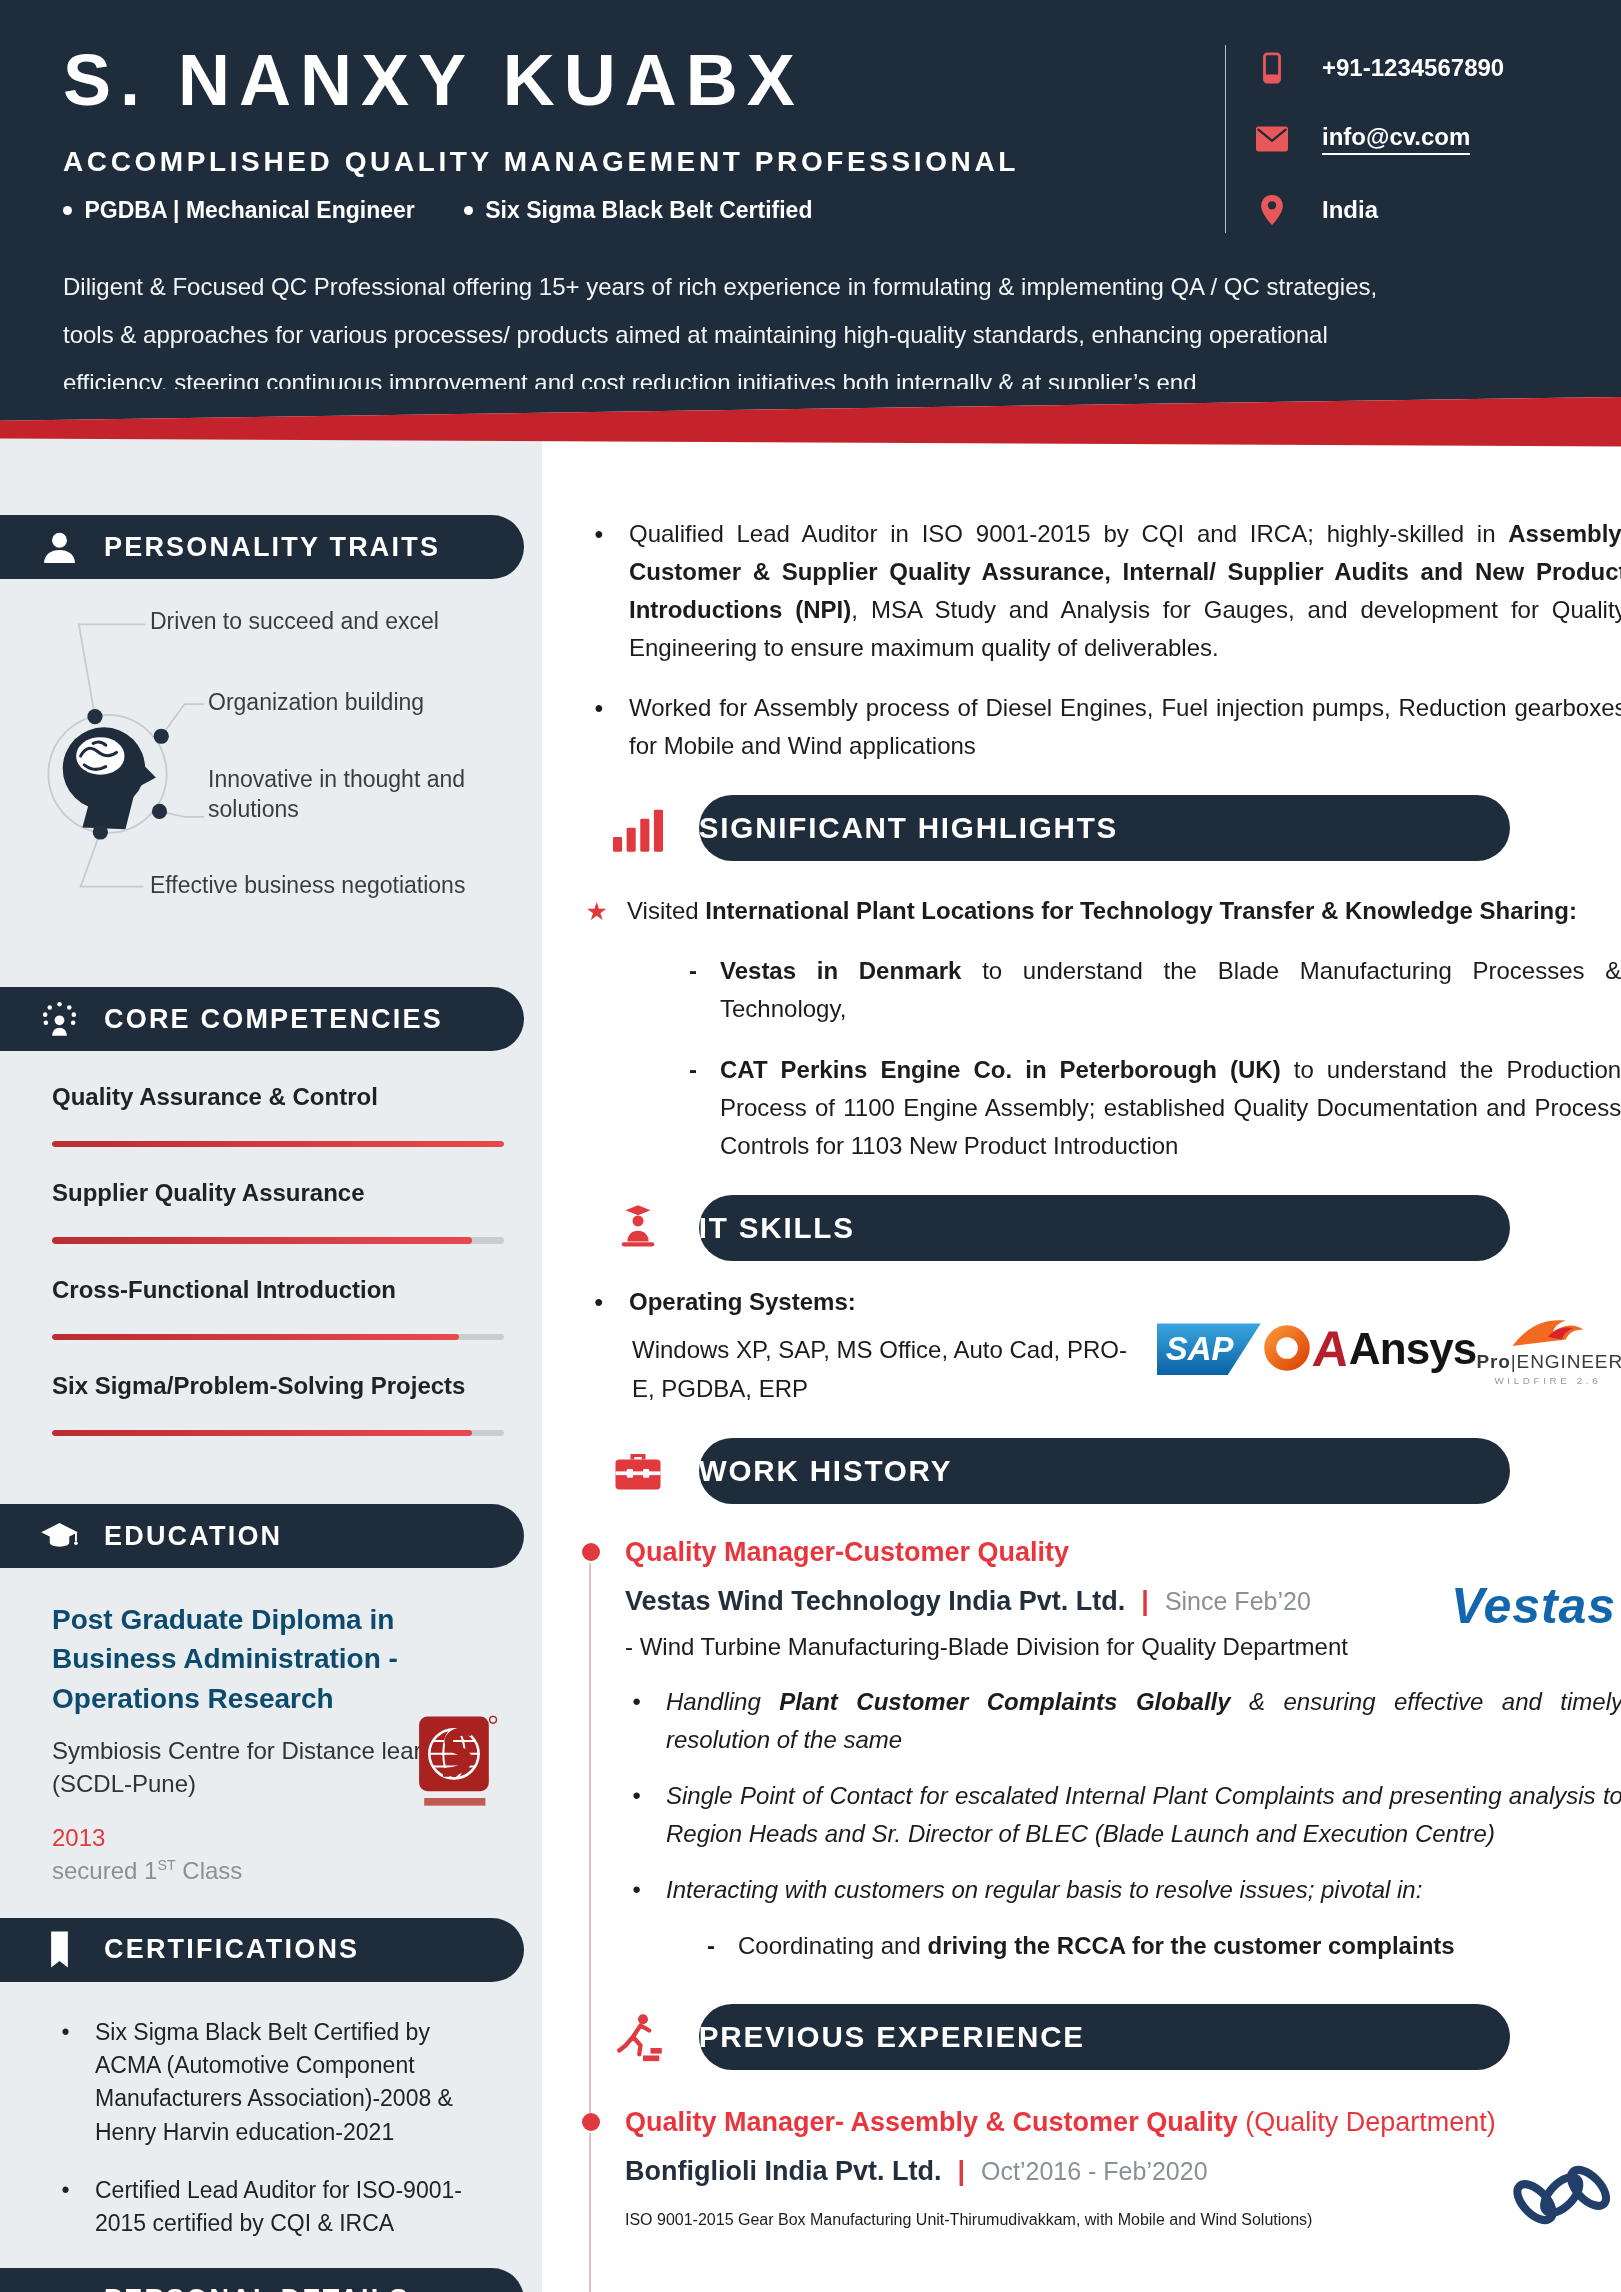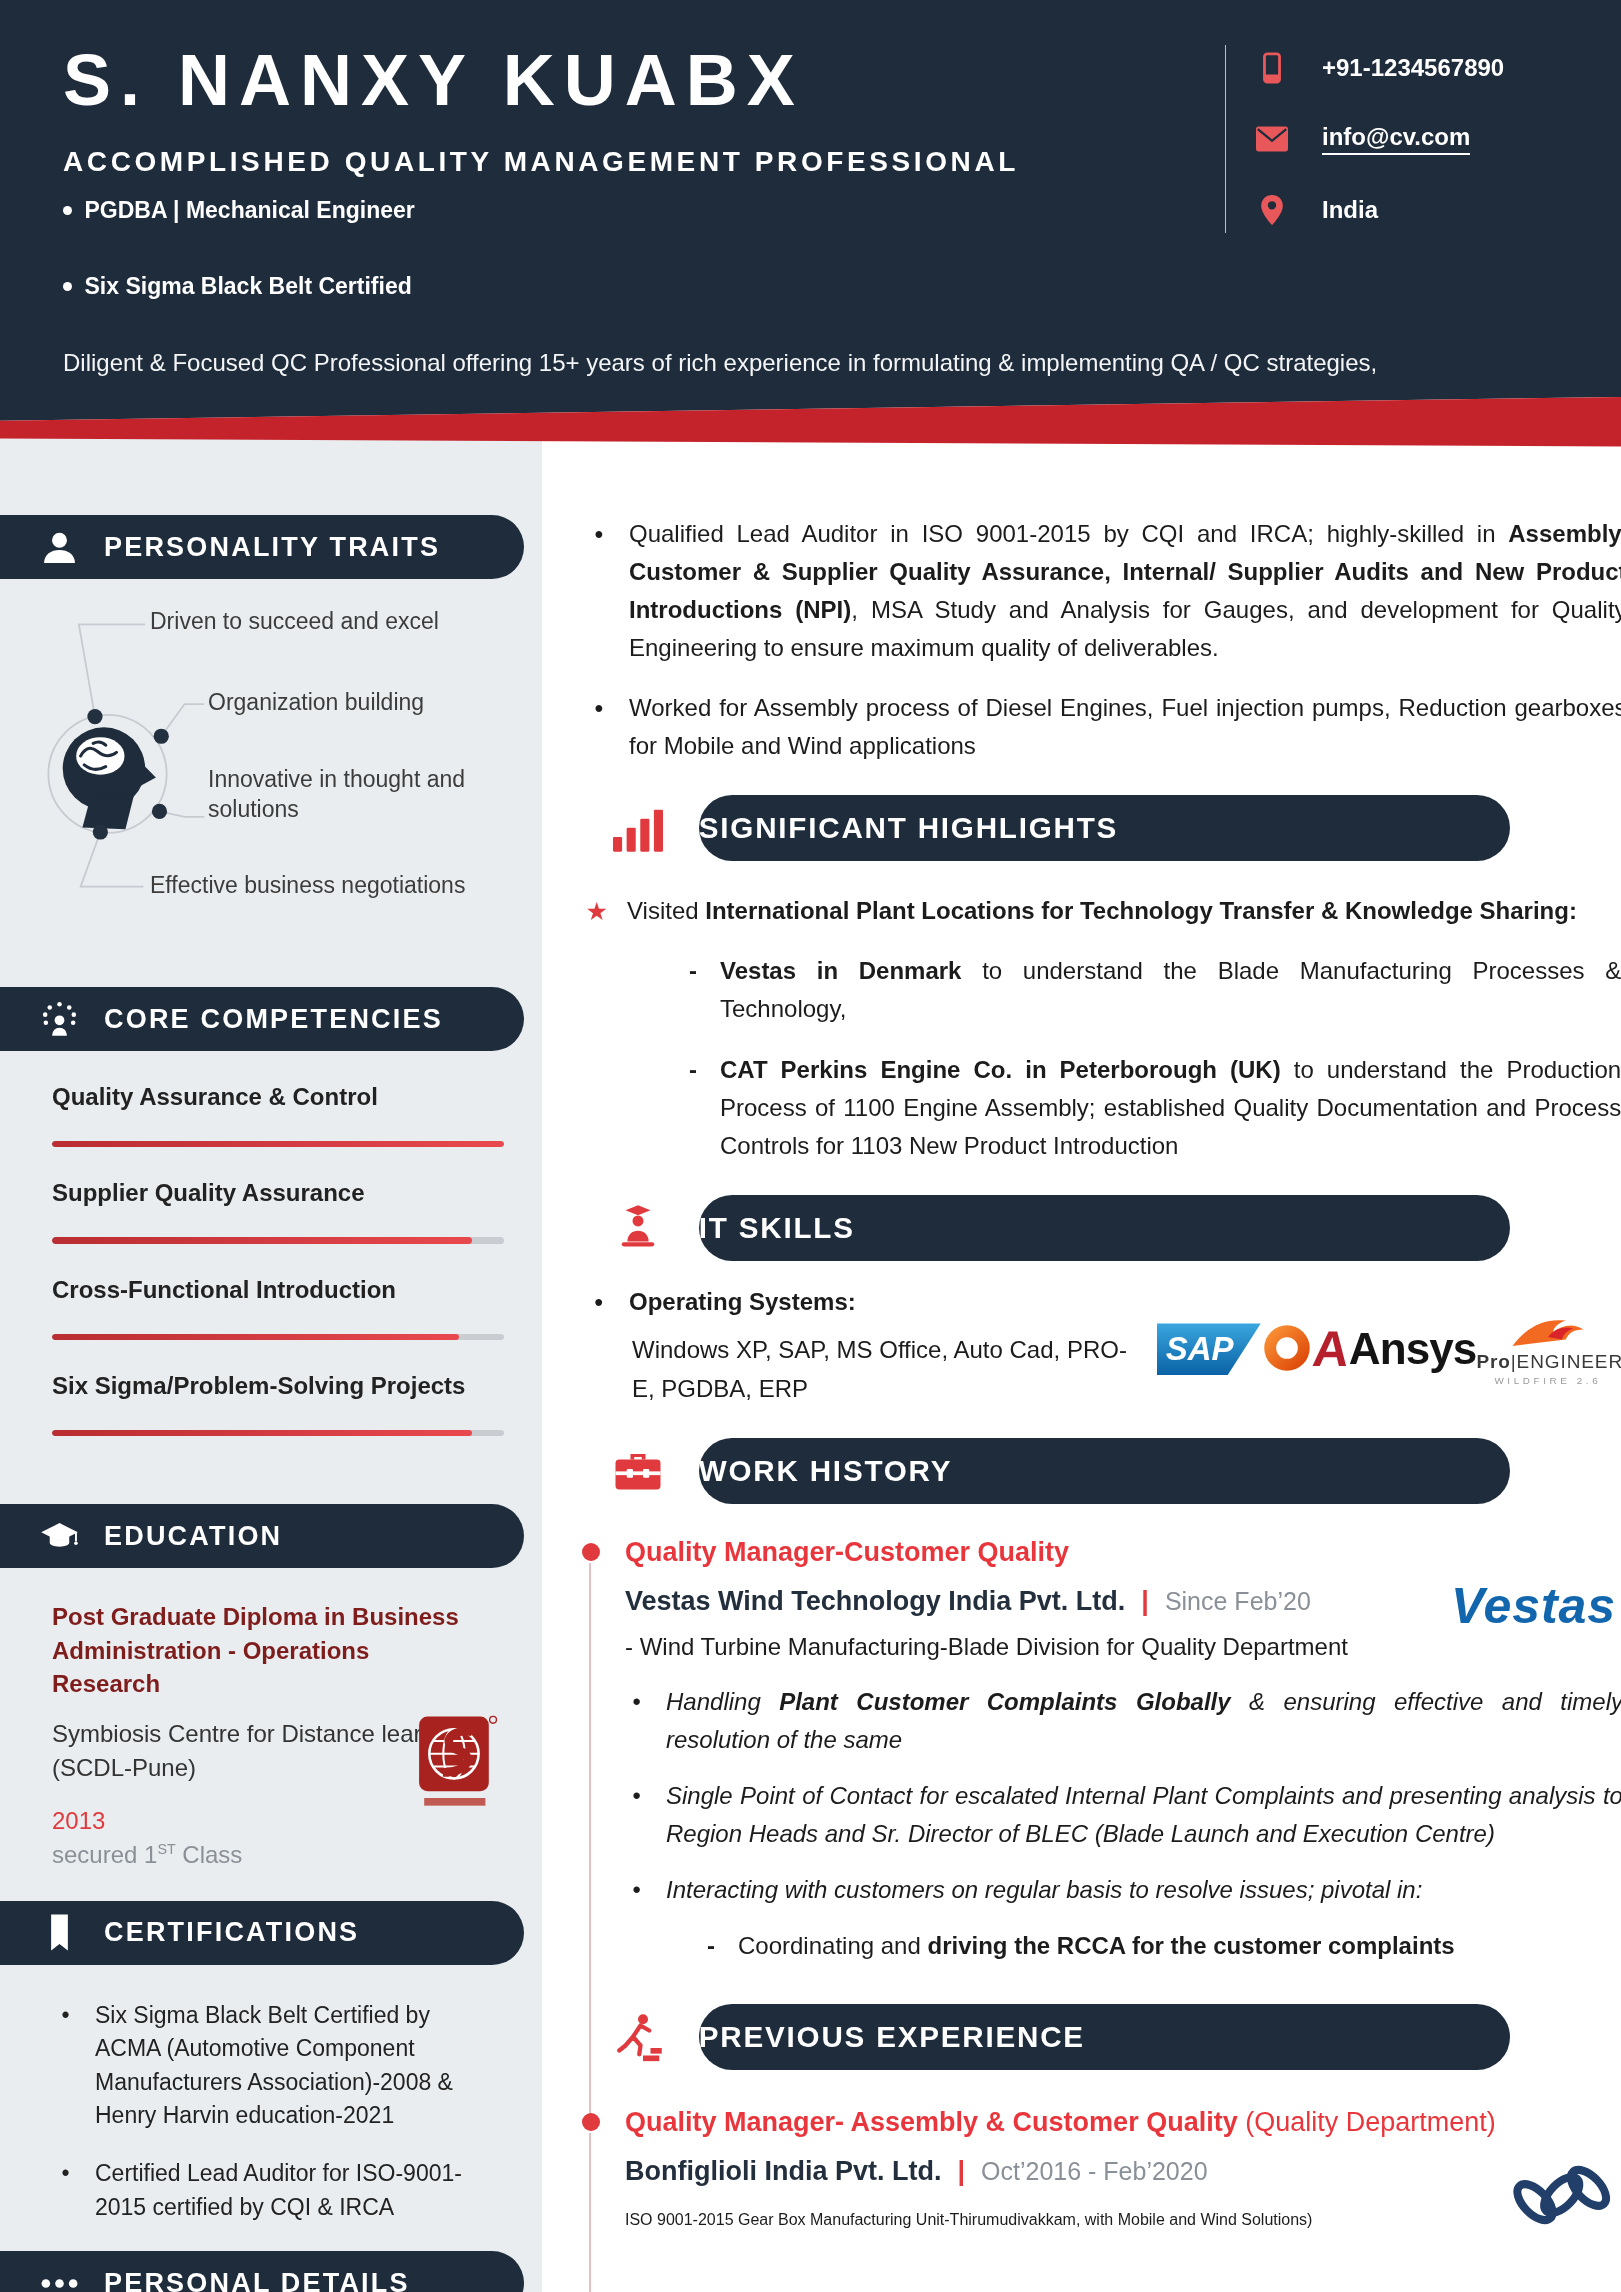--- a/index.html
+++ b/index.html
@@ -7,21 +7,21 @@
     --txt:#2d2d2d; --muted:#8a9097; --line:#c6cbd1;
   }
   *{margin:0;padding:0;box-sizing:border-box;}
   body{margin:0;background:#666;font-family:"Liberation Sans",sans-serif;}
   .page{width:1622px;height:2293px;background:#fff;position:relative;overflow:hidden;margin:0 auto;}
 
   
   header{height:488px;background:var(--navy);position:relative;color:#fff;padding:43px 0 0 63px;}
   .name{font-size:72px;font-weight:700;letter-spacing:9px;line-height:1.05;}
   .prof-title{font-size:28px;font-weight:700;letter-spacing:3.6px;margin-top:27px;}
-  .tags{display:flex;gap:49px;margin-top:19.7px;flex-direction:column;}
+  .tags{display:flex;gap:49px;margin-top:19.7px;}
   .tag{display:flex;align-items:center;gap:12.5px;font-size:23px;font-weight:700;}
   .tag-dot{width:9px;height:9px;border-radius:50%;background:#fff;display:inline-block;}
   .summary{margin-top:39px;font-size:24px;line-height:48px;width:1343px;color:#f3f5f7;}
   .contact{position:absolute;left:1225px;top:45px;height:188px;border-left:1.8px solid #b9c0c8;padding-left:30px;display:flex;flex-direction:column;justify-content:space-between;padding-top:7.2px;padding-bottom:7.2px;}
   .contact-row{display:flex;align-items:center;gap:34px;font-size:24px;font-weight:700;}
   .contact-row svg{width:32px;height:32px;flex:0 0 auto;}
   .email{text-decoration:none;color:#fff;border-bottom:2.7px solid #fff;padding-bottom:1.8px;}
   .hdr-bottom{position:absolute;left:0;right:0;bottom:0;height:99px;background:#fff;}
   .hb-side{position:absolute;left:0;top:0;bottom:0;width:542px;background:var(--graybg);}
   .hb-dark{position:absolute;inset:0;background:var(--navy);clip-path:polygon(0 0,100% 0,100% 8%,0 32%);}
@@ -49,21 +49,21 @@
 
   
   .comp-list{padding:32px 38px 9px 52px;}
   .comp-item{margin-bottom:32px;}
   .comp-label{font-size:24px;font-weight:700;color:#222;}
   .comp-track{margin-top:30px;height:6.3px;width:452px;background:#c9cdd1;border-radius:3.6px;overflow:hidden;}
   .comp-fill{height:100%;background:linear-gradient(90deg,#b92d33,#e8494e);border-radius:3.6px;}
 
   
   .edu-box{padding:32px 36px 5.4px 52px;position:relative;}
-  .edu-degree{font-size:24px;font-weight:700;line-height:1.4;width:421px;color:#7f1d1d;}
+  .edu-degree{font-size:28px;font-weight:700;line-height:1.4;width:421px;color:#0c4a6e;}
   .edu-school{font-size:24px;line-height:1.4;width:421px;margin-top:16px;color:#333;}
   .edu-year{margin-top:23px;font-size:24px;color:var(--red);}
   .edu-result{margin-top:5.4px;font-size:24px;color:var(--muted);}
   .edu-result sup{font-size:14.3px;}
   .edu-logo{position:absolute;right:43px;top:143px;width:85px;height:106px;}
 
   
   .cert-list{list-style:none;padding:34px 41px 0 56px;}
   .cert-list li{position:relative;padding-left:39px;font-size:23px;line-height:1.45;color:#222;margin-bottom:25px;width:421px;}
   .cert-list li::before{content:'•';position:absolute;left:5.4px;top:0;color:#222;}

